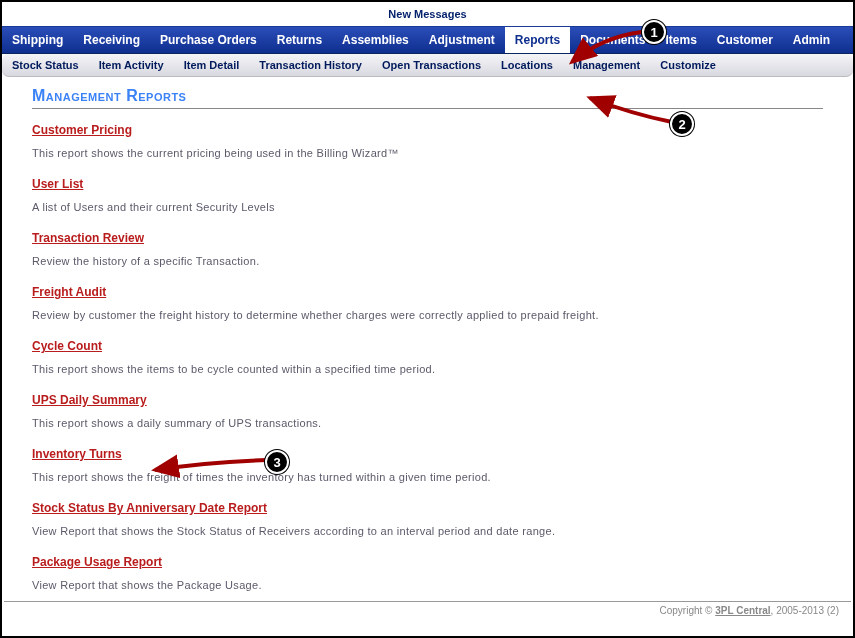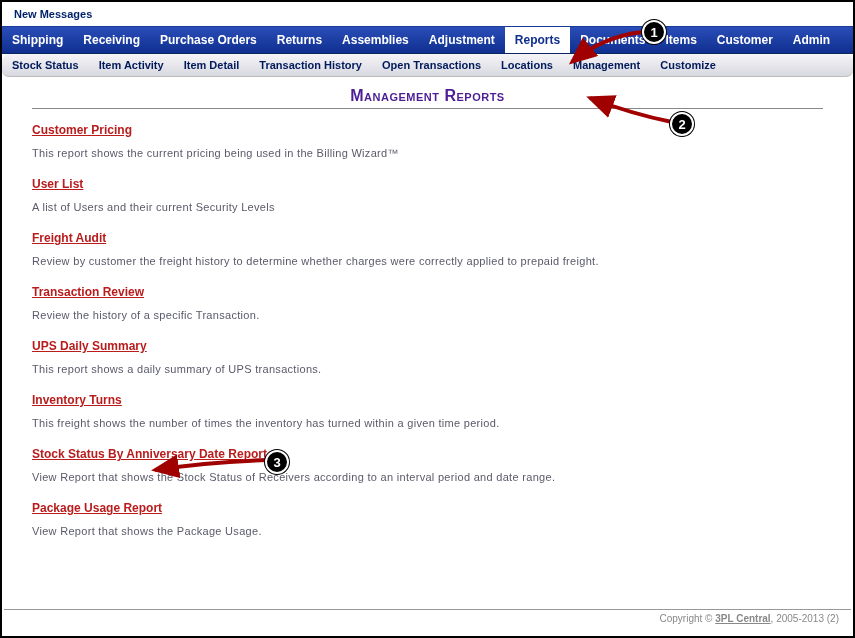--- a/index.html
+++ b/index.html
@@ -6,21 +6,21 @@
     body {
       font-family: Verdana, Arial, sans-serif;
       font-size: 11px;
       background: #fff;
       width: 855px;
       height: 638px;
       border: 2px solid #000;
       position: relative;
     }
     .top-bar {
-      text-align: left;
+      text-align: center;
       padding: 6px 12px;
       font-size: 11px;
     }
     .top-bar a {
       color: #001f6b;
       font-weight: bold;
       text-decoration: none;
     }
     .main-nav {
       background: linear-gradient(#2a4db8, #0f2f8f);
@@ -51,27 +51,26 @@
       font-weight: bold;
       padding: 5px 10px;
       cursor: pointer;
       font-size: 11px;
       white-space: nowrap;
     }
     .content {
       padding: 10px 30px;
     }
     .page-title {
-      color: #4c1d95;
+      color: #3b82f6;
       font-variant: small-caps;
       font-weight: bold;
       font-size: 16px;
       letter-spacing: 0.5px;
       margin-bottom: 3px;
-      text-align: center;
     }
     .hr {
       border: none;
       border-top: 1px solid #888;
       margin-bottom: 14px;
     }
     .report-block {
       margin-bottom: 18px;
     }
     .report-link {
@@ -82,21 +81,21 @@
       cursor: pointer;
     }
     .report-desc {
       color: #5a5a6a;
       font-size: 11px;
       margin-top: 10px;
       letter-spacing: 0.3px;
     }
     .footer {
       position: absolute;
-      bottom: 12px;
+      bottom: 20px;
       left: 2px;
       right: 2px;
       text-align: right;
       border-top: 1px solid #999;
       padding: 3px 12px 0 0;
       font-size: 10px;
       color: #888;
     }
     .footer a { color: #888; text-decoration: underline; font-weight: bold;}
     
@@ -160,34 +159,38 @@
 
   <div class="report-block">
     <a class="report-link">Customer Pricing</a>
     <div class="report-desc">This report shows the current pricing being used in the Billing Wizard™</div>
   </div>
   <div class="report-block">
     <a class="report-link">User List</a>
     <div class="report-desc">A list of Users and their current Security Levels</div>
   </div>
   <div class="report-block">
+    <a class="report-link">Transaction Review</a>
+    <div class="report-desc">Review the history of a specific Transaction.</div>
+  </div>
+  <div class="report-block">
     <a class="report-link">Freight Audit</a>
     <div class="report-desc">Review by customer the freight history to determine whether charges were correctly applied to prepaid freight.</div>
   </div>
   <div class="report-block">
-    <a class="report-link">Transaction Review</a>
-    <div class="report-desc">Review the history of a specific Transaction.</div>
+    <a class="report-link">Cycle Count</a>
+    <div class="report-desc">This report shows the items to be cycle counted within a specified time period.</div>
   </div>
   <div class="report-block">
     <a class="report-link">UPS Daily Summary</a>
     <div class="report-desc">This report shows a daily summary of UPS transactions.</div>
   </div>
   <div class="report-block">
     <a class="report-link">Inventory Turns</a>
-    <div class="report-desc">This freight shows the number of times the inventory has turned within a given time period.</div>
+    <div class="report-desc">This report shows the freight of times the inventory has turned within a given time period.</div>
   </div>
   <div class="report-block">
     <a class="report-link">Stock Status By Anniversary Date Report</a>
     <div class="report-desc">View Report that shows the Stock Status of Receivers according to an interval period and date range.</div>
   </div>
   <div class="report-block">
     <a class="report-link">Package Usage Report</a>
     <div class="report-desc">View Report that shows the Package Usage.</div>
   </div>
 </div>

